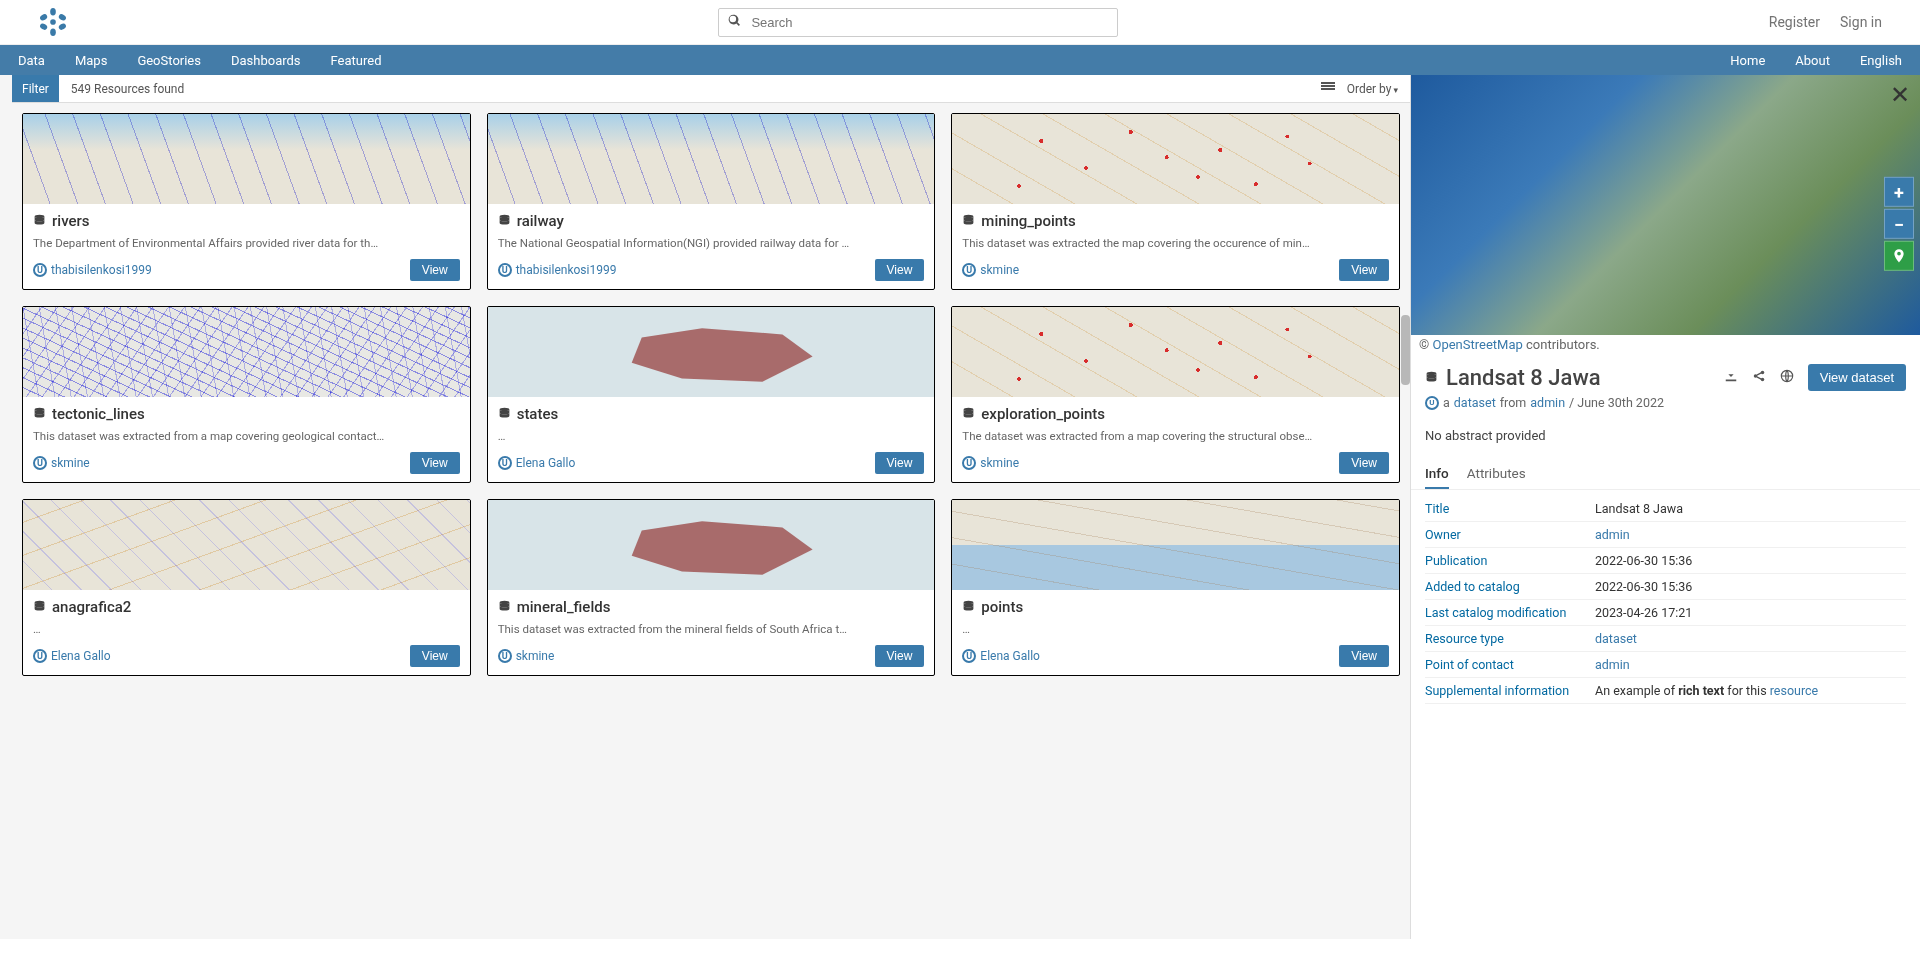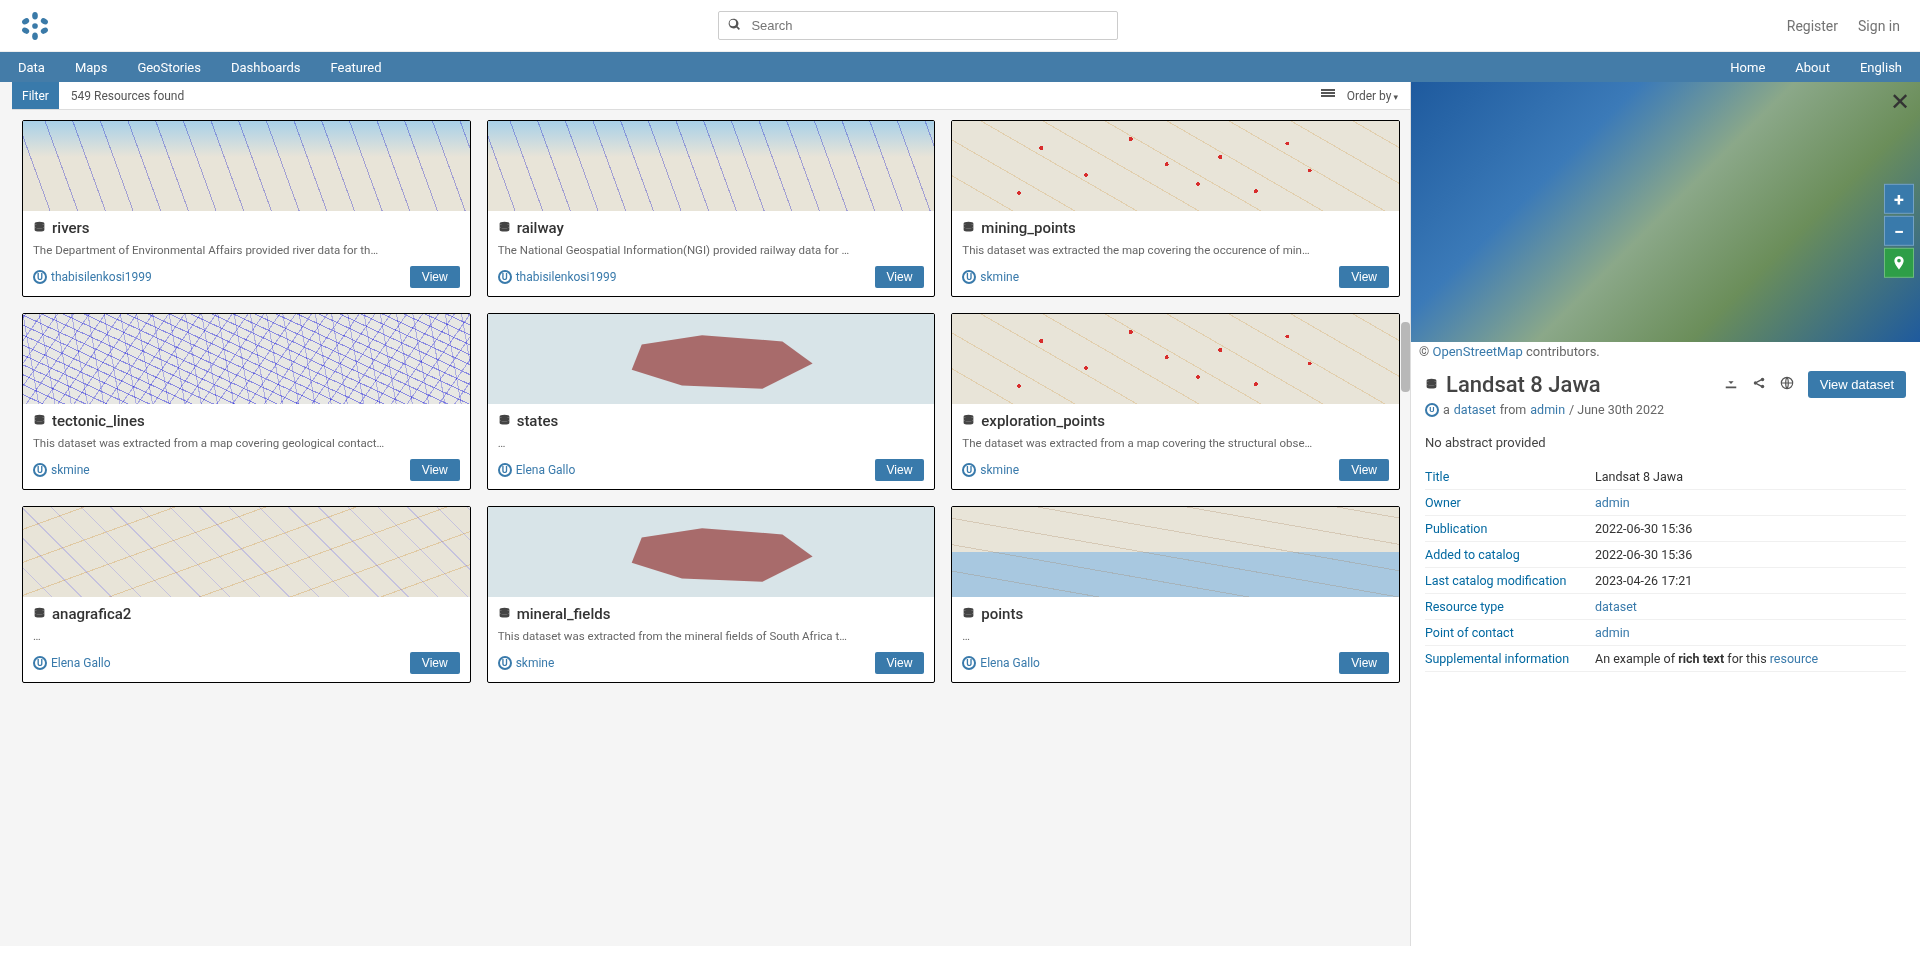--- a/index.html
+++ b/index.html
@@ -1,19 +1,19 @@
 <!DOCTYPE html>
 <html><head>
 <meta charset="utf-8">
 <style>
 * { box-sizing: border-box; margin: 0; padding: 0; }
 body { font-family: -apple-system, BlinkMacSystemFont, "Segoe UI", Roboto, "Helvetica Neue", Arial, sans-serif; font-size: 14px; color: #333; background: #fff; }
 a { color: #397AAB; text-decoration: none; }
 
-.topbar { display: flex; align-items: center; padding: 0 20px; height: 52px; border-bottom: 1px solid #eee; }
+.topbar { display: flex; align-items: center; padding: 0 38px; height: 45px; border-bottom: 1px solid #eee; }
 .logo { width: 30px; height: 30px; margin-right: auto; }
 .logo svg { width: 100%; height: 100%; }
 .search-wrap { flex: 0 0 400px; margin: 0 auto; position: relative; }
 .search-wrap input { width: 100%; padding: 6px 10px 6px 32px; border: 1px solid #ccc; border-radius: 2px; font-size: 13px; }
 .search-wrap .sicon { position: absolute; left: 10px; top: 50%; transform: translateY(-50%); color: #555; }
 .toplinks { margin-left: auto; display: flex; gap: 20px; }
 .toplinks a { color: #737373; }
 
 .navbar { background: #447CA8; color: #fff; display: flex; align-items: center; padding: 0 18px; height: 30px; font-size: 13px; }
 .navbar .nav-left, .navbar .nav-right { display: flex; gap: 30px; }
@@ -382,20 +382,24 @@
         <span class="aicon" style="width:14px;height:14px;border-radius:50%;border:2px solid #397AAB;display:inline-flex;align-items:center;justify-content:center;font-size:8px;color:#397AAB;font-weight:bold;">U</span>
         <span>a </span>
           <a href="#">dataset</a>
           <span> from </span>
           <a href="#">admin</a>
           <span> / June 30th 2022</span>
       </div>
     </div>
     <div class="abstract">No abstract provided</div>
 
+    <div class="tabs">
+      <div class="tab active">Info</div>
+      <div class="tab">Attributes</div>
+    </div>
 
     <div class="meta" id="meta">
         <div class="metarow">
           <div class="k">Title</div>
           <div class="v">Landsat 8 Jawa</div>
         </div>
         <div class="metarow">
           <div class="k">Owner</div>
           <div class="v"><a href="#">admin</a></div>
         </div>

